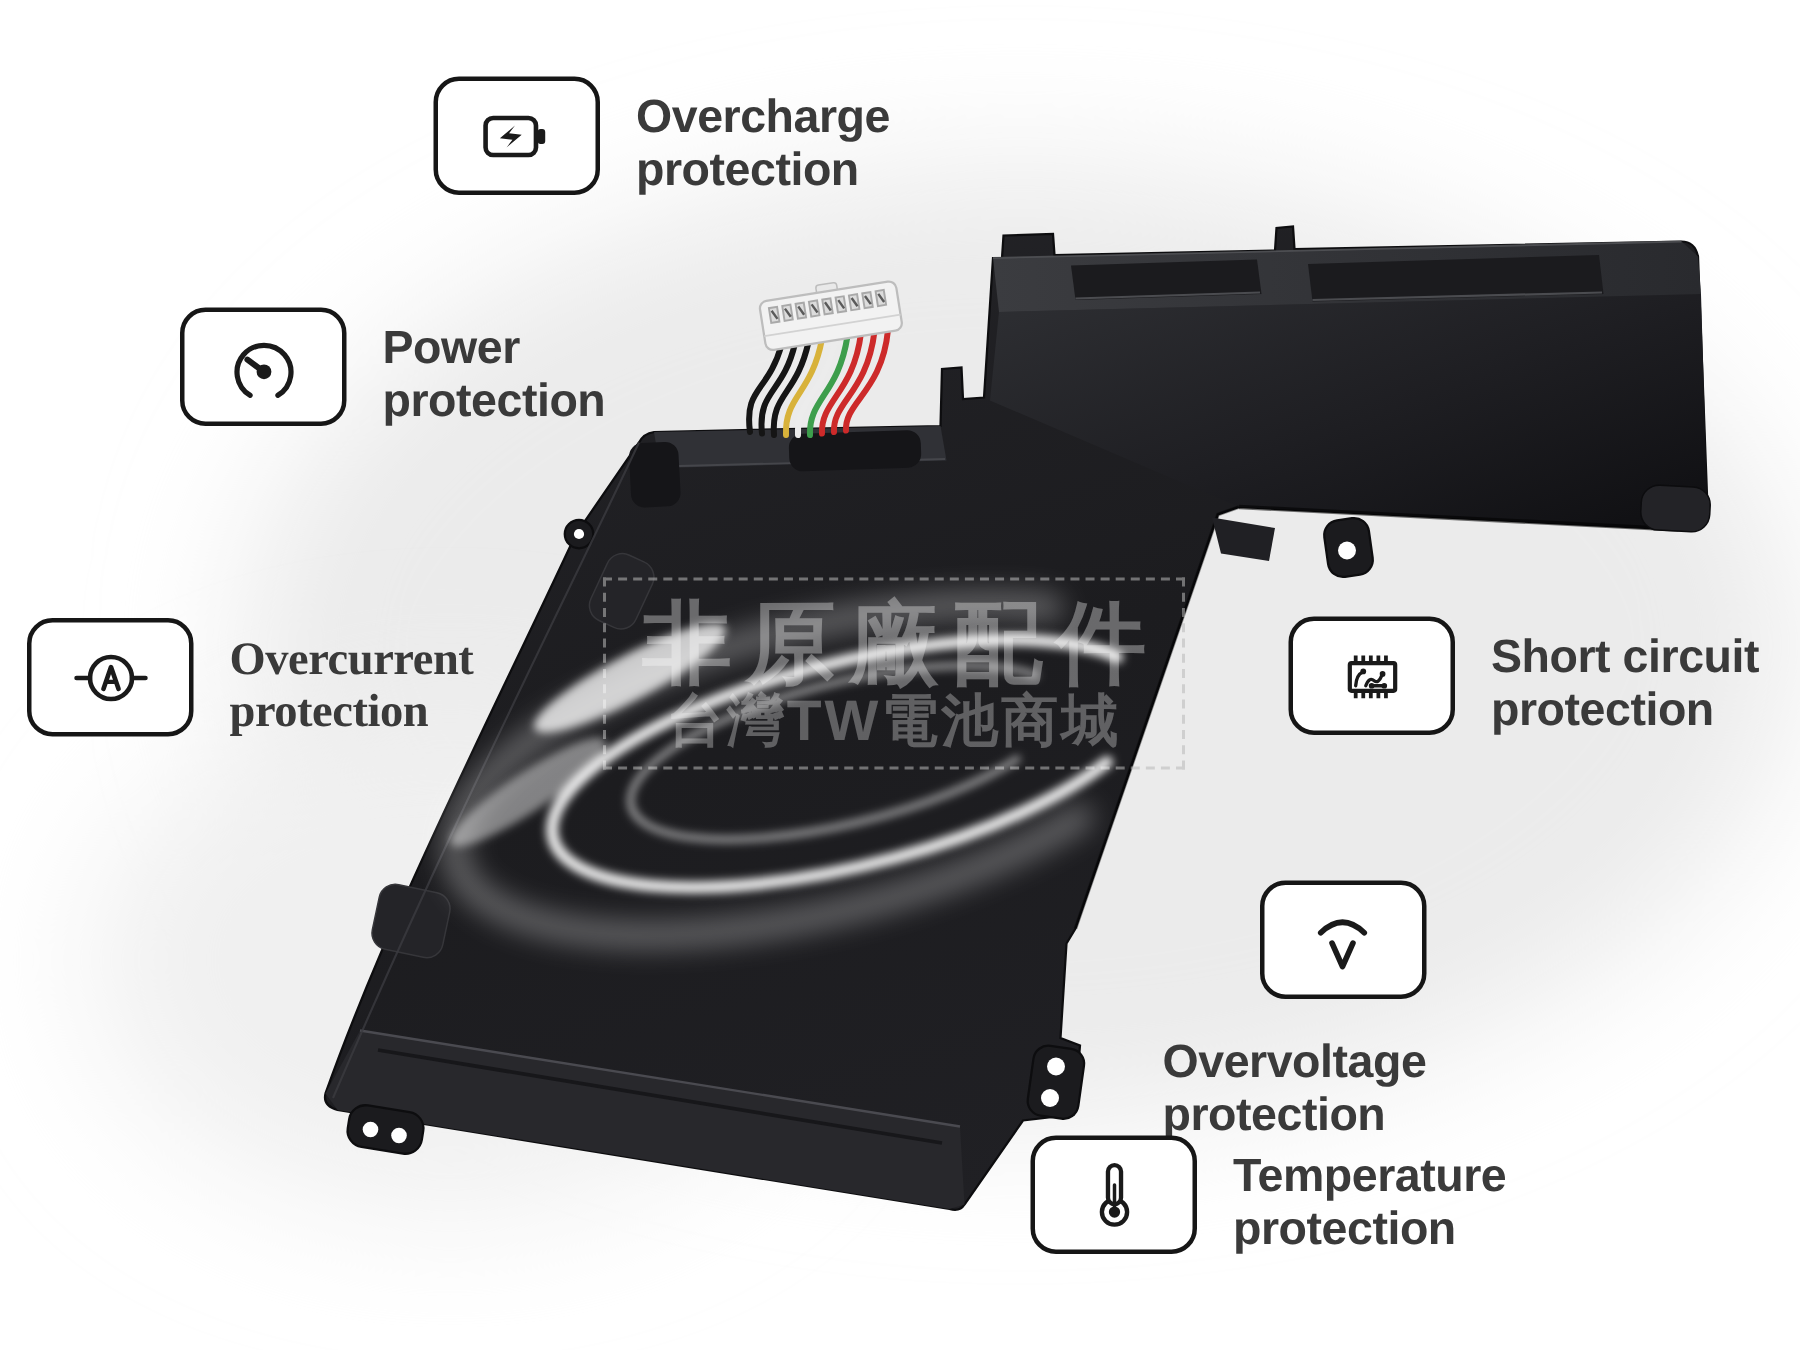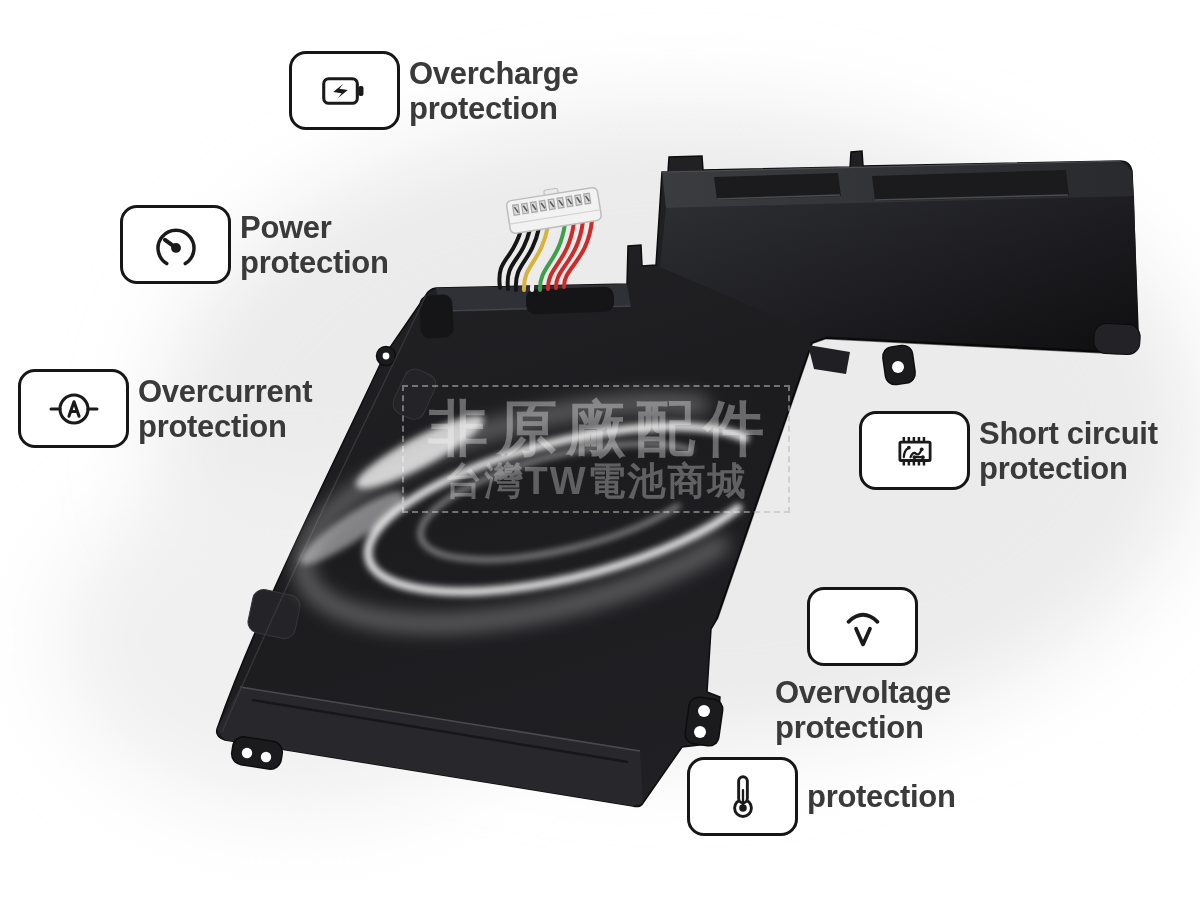--- a/index.html
+++ b/index.html
@@ -1,28 +1,28 @@
 <!DOCTYPE html>
 <html><head>
 <meta charset="utf-8">
 <style>
   html,body{margin:0;padding:0;background:#fff;}
   .stage{position:relative;width:1200px;height:900px;background:#ffffff;overflow:hidden;
          font-family:"Liberation Sans", sans-serif;}
   .layer{position:absolute;left:0;top:0;width:1200px;height:900px;}
 
   
-  .callout{position:absolute;display:flex;align-items:center;gap:9px;}
+  .callout{position:absolute;display:flex;align-items:flex-end;gap:24px;}
   .icon-box{width:105px;height:73px;background:#ffffff;border:3px solid #161616;
             border-radius:17px;display:flex;align-items:center;justify-content:center;flex:0 0 auto;}
   .icon-box svg{display:block;}
   .co-label{font-weight:800;font-size:31px;line-height:35px;letter-spacing:-0.3px;color:#3a3a3a;white-space:nowrap;}
   .co-overcharge  {left:289px;top:51px;}
   .co-power       {left:120px;top:205px;}
-  .co-overcurrent {left:18px; top:369px;}
+  .co-overcurrent {left:18px; top:412px;font-family:Liberation Serif, serif;}
   .co-short       {left:859px;top:411px;}
   .co-overvoltage {left:775px;top:587px;flex-direction:column;}
   .co-temperature {left:687px;top:757px;}
 
   
   .watermark{position:absolute;left:402px;top:385px;width:388px;height:128px;
              border:2px dashed rgba(185,185,185,0.55);box-sizing:border-box;
              display:flex;flex-direction:column;align-items:center;justify-content:center;gap:4px;
              pointer-events:none;}
   .wm-title{font-size:60px;line-height:60px;font-weight:700;letter-spacing:9px;
@@ -288,17 +288,18 @@
   <div class="callout co-temperature">
     <div class="icon-box">
       <svg width="58" height="58" viewBox="0 0 100 100">
         <circle cx="50" cy="69" r="14.5" fill="#ffffff" stroke="#1a1a1a" stroke-width="5"></circle>
         <rect x="42.5" y="15" width="15" height="45" rx="7.5" fill="#ffffff" stroke="#1a1a1a" stroke-width="5"></rect>
         <path d="M 50 38 V 63" stroke="#1a1a1a" stroke-width="4" stroke-linecap="round"></path>
         <circle cx="50" cy="69" r="6.5" fill="#1a1a1a"></circle>
       </svg>
     </div>
     <div class="co-label">
+      <div>Temperature</div>
       <div>protection</div>
     </div>
   </div>
 
 </div>
 
 </body></html>

